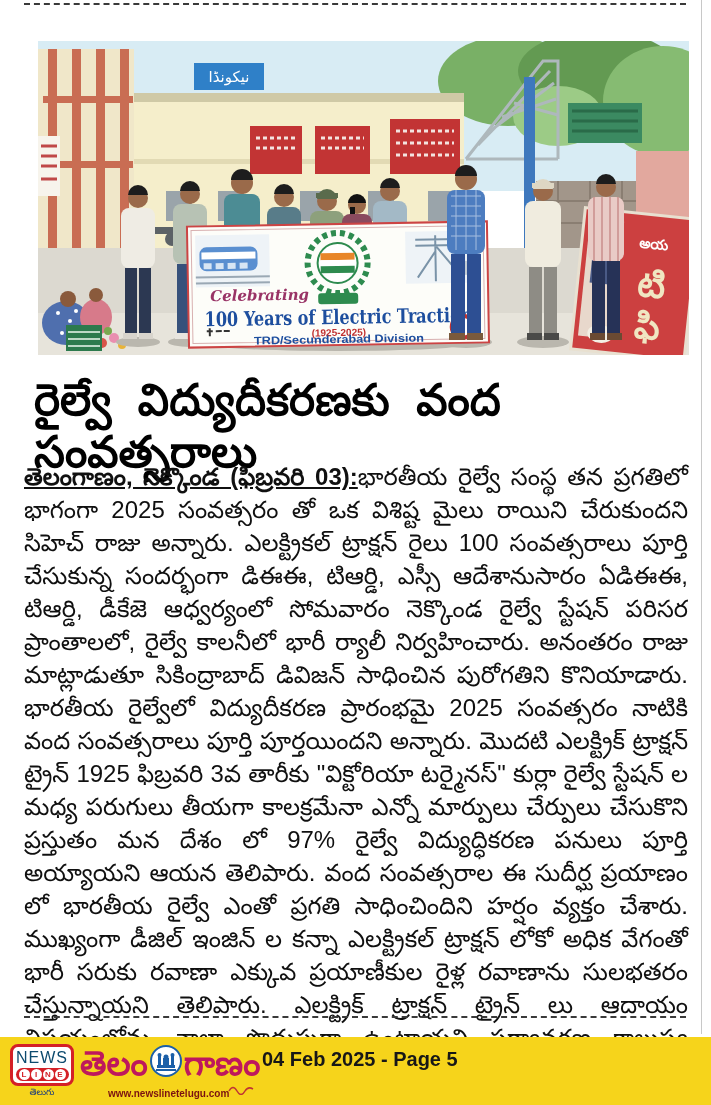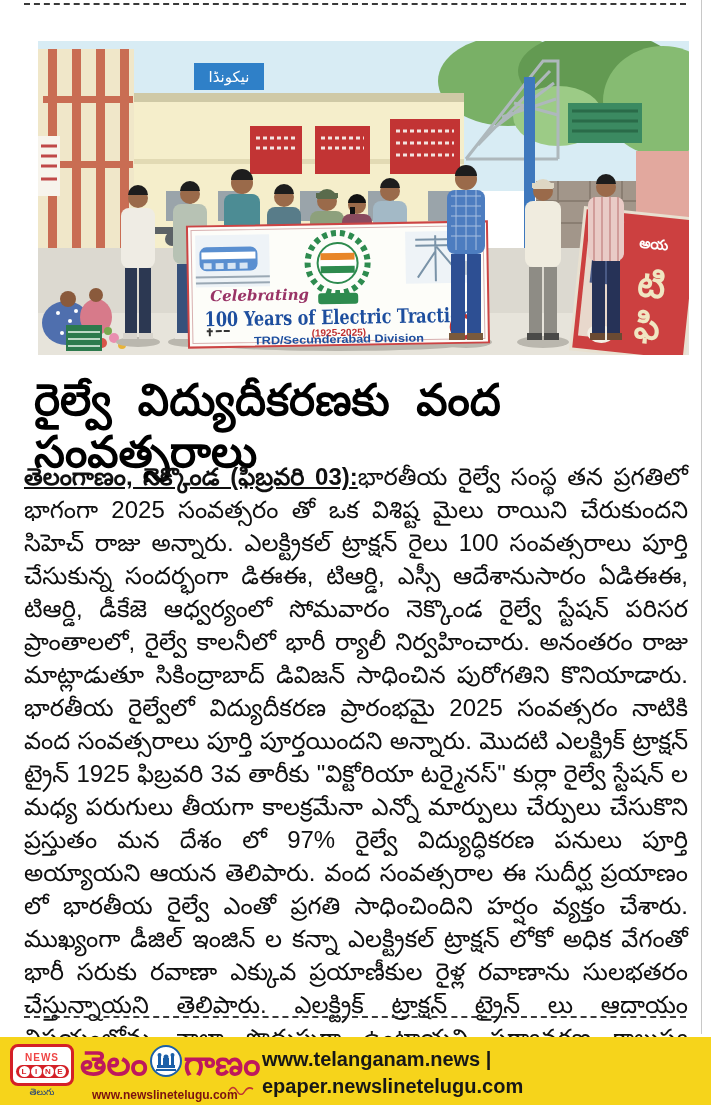--- a/index.html
+++ b/index.html
@@ -17,31 +17,31 @@
             font-size:44px;line-height:1.18;font-weight:bold;color:#000;
             font-family:Liberation Mono, monospace;letter-spacing:0;}
   .article-body{position:absolute;left:24px;top:460px;width:664px;margin:0;
                 font-size:24px;line-height:33px;text-align:justify;color:#101010;}
   .dateline{font-weight:bold;text-decoration:underline;}
 
   .footer{position:absolute;left:0;top:1037px;width:711px;height:68px;background:#f6d41b;}
   .nl-box{position:absolute;left:10px;top:7px;width:64px;height:42px;background:#fff;
           border:3px solid #d42027;border-radius:8px;box-sizing:border-box;
           display:flex;flex-direction:column;align-items:center;justify-content:center;}
-  .nl-news{color:#ef4444;font-weight:bold;font-size:10px;letter-spacing:1px;line-height:1;}
+  .nl-news{color:#0c4a6e;font-weight:normal;font-size:16px;letter-spacing:1px;line-height:1;}
   .nl-line{display:flex;gap:1px;background:#d42027;border-radius:8px;padding:1px 3px;margin-top:2px;}
   .nl-line span{width:11px;height:11px;border-radius:50%;background:#fff;color:#d42027;
                 font-size:8px;font-weight:bold;display:flex;align-items:center;justify-content:center;}
   .nl-telugu{position:absolute;left:10px;top:50px;width:64px;text-align:center;
              font-size:9px;font-weight:normal;color:#16387f;}
   .masthead{position:absolute;left:80px;top:8px;display:flex;align-items:center;
             color:#be185d;font-weight:bold;font-size:34px;line-height:1;
             font-family:"Liberation Serif", serif;}
   .masthead .emblem{margin:0 2px;}
-  .masthead-url{position:absolute;left:92px;top:51px;font-size:12px;font-weight:bold;color:#7a1111;}
+  .masthead-url{position:absolute;left:108px;top:51px;font-size:10px;font-weight:bold;color:#7a1111;}
   .masthead-flourish{position:absolute;left:228px;top:44px;}
   .footer-text{position:absolute;left:262px;top:9px;color:#171717;font-weight:600;
                font-size:20px;line-height:27px;}
 </style>
 </head>
 <body>
 
 <div class="page">
 
   <div class="dash-rule dash-top"></div>
@@ -324,18 +324,17 @@
       <span>గాణం</span>
     </div>
     <div class="masthead-url">www.newslinetelugu.com</div>
     <span class="masthead-flourish">
       <svg width="26" height="12" viewBox="0 0 26 12">
         <path d="M1 8 q4 -7 8 0 q4 7 8 0 q3 -5 8 -2" stroke="#c03434" stroke-width="1.5" fill="none"></path>
       </svg>
     </span>
 
     <div class="footer-text">
-      <div>www.telanganam.news  |  epaper.newslinetelugu.com</div>
       <div>04 Feb 2025 - Page 5</div>
     </div>
   </footer>
 
 </div>
 
 </body></html>

